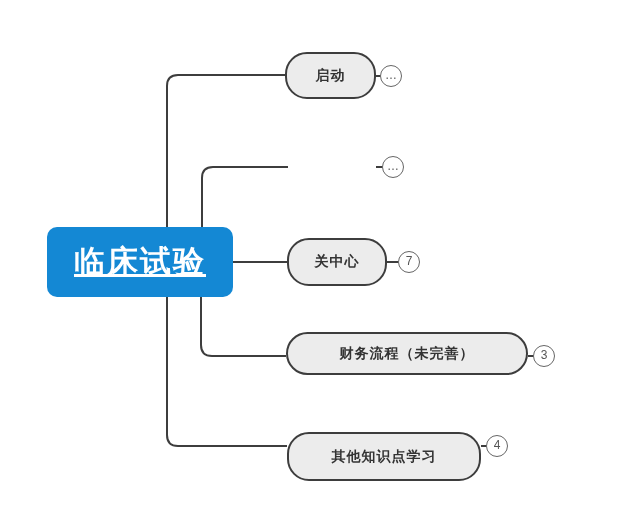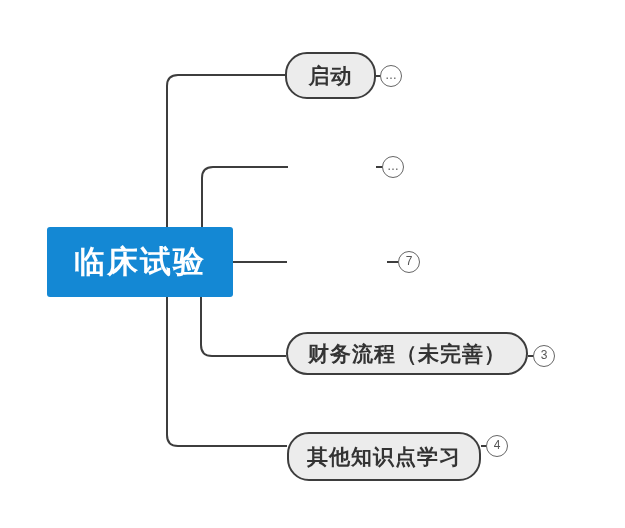--- a/index.html
+++ b/index.html
@@ -38,32 +38,33 @@
   .node {
     position: absolute;
     display: flex;
     align-items: center;
     justify-content: center;
     background: var(--node-bg);
     border: 2px solid var(--node-border);
     border-radius: 22px;
     color: var(--node-text);
     font-weight: 700;
-    font-size: 21px;
+    font-size: 14px;
     letter-spacing: 1px;
     white-space: nowrap;
     cursor: pointer;
   }
   .node.root {
     background: var(--root-bg);
     border: none;
-    border-radius: 3px;
+    border-radius: 10px;
     color: var(--root-text);
     font-size: 31px;
     letter-spacing: 2px;
+    text-decoration: underline;
   }
   .badge {
     position: absolute;
     width: 22px; height: 22px;
     border: 1.5px solid var(--badge-border);
     border-radius: 50%;
     background: #ffffff;
     color: var(--badge-text);
     font-size: 12px;
     line-height: 19px;
@@ -93,20 +94,23 @@
     <span>临床试验</span>
   </div>
 
   <div class="node" style="left:285px; top:52px; width:91px; height:47px;">
     <span>启动</span>
   </div>
   <div class="badge" style="left:380px; top:65px;">…</div>
 
   <div class="badge" style="left:382px; top:156px;">…</div>
 
+  <div class="node" style="left:287px; top:238px; width:100px; height:48px;">
+    <span>关中心</span>
+  </div>
   <div class="badge" style="left:398px; top:251px;">7</div>
 
   <div class="node" style="left:286px; top:332px; width:242px; height:43px;">
     <span>财务流程（未完善）</span>
   </div>
   <div class="badge" style="left:533px; top:345px;">3</div>
 
   <div class="node" style="left:287px; top:432px; width:194px; height:49px;">
     <span>其他知识点学习</span>
   </div>

